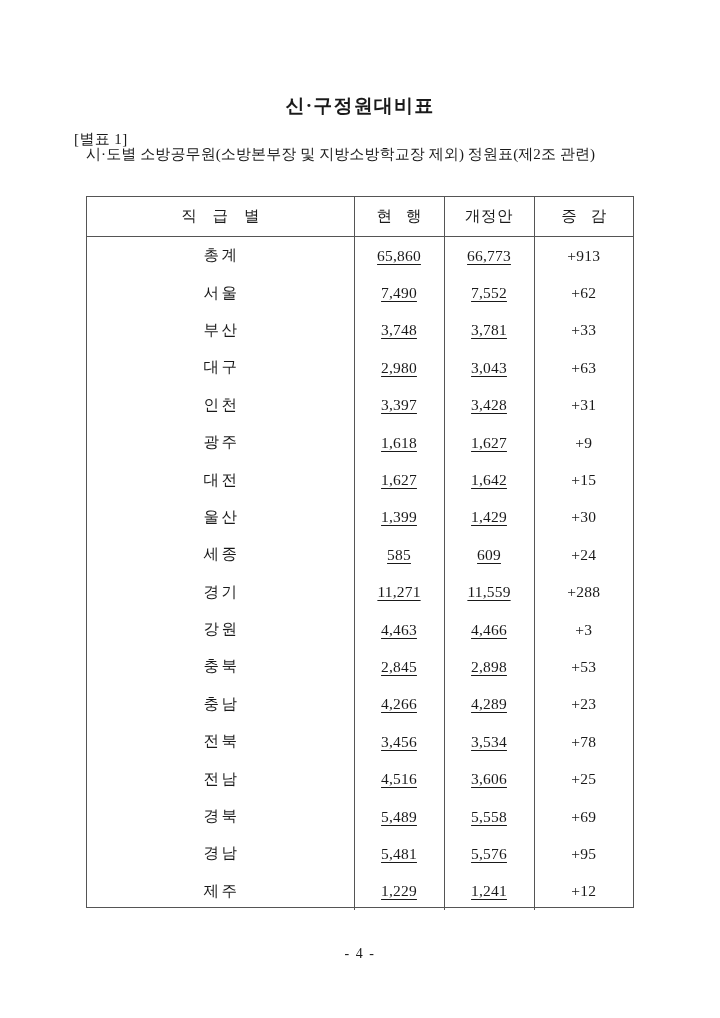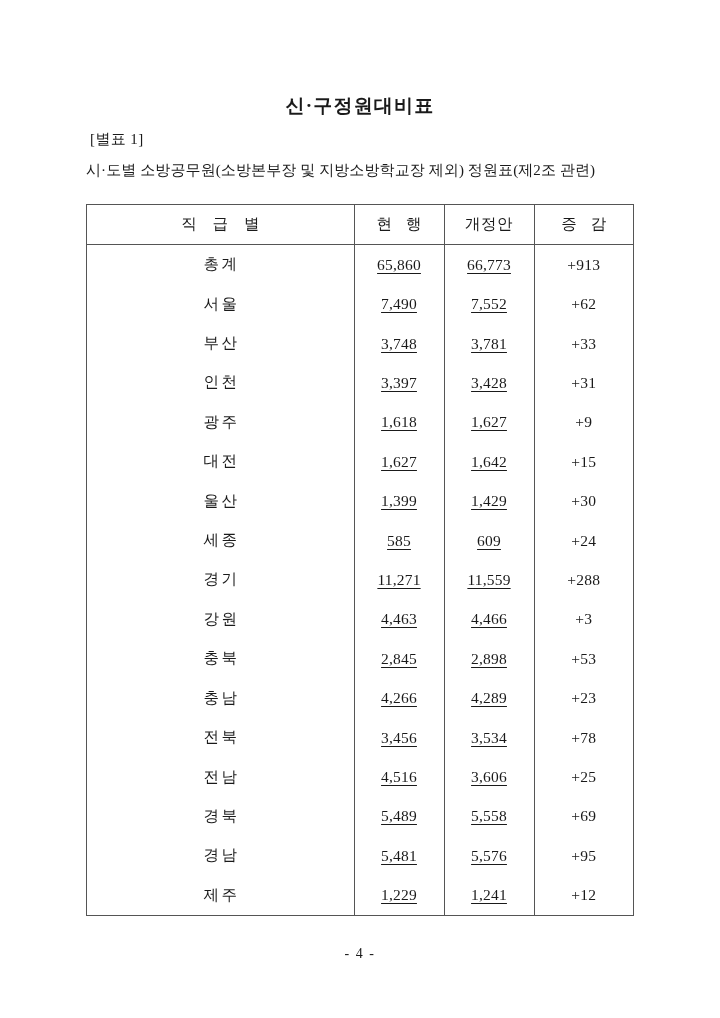--- a/index.html
+++ b/index.html
@@ -34,42 +34,42 @@
     font-size: 19px;
     font-weight: 700;
     letter-spacing: 1.2px;
     white-space: nowrap;
   }
 
   
   .annex-label {
     position: absolute;
     top: 130px;
-    left: 90px;
+    left: 74px;
     font-size: 15px;
     font-weight: 400;
     letter-spacing: 0.4px;
     white-space: nowrap;
   }
 
   
   .doc-subtitle {
     position: absolute;
-    top: 161px;
+    top: 145px;
     left: 86px;
     font-size: 15px;
     font-weight: 400;
     letter-spacing: 0.1px;
     white-space: nowrap;
   }
 
   
   .table-wrap {
     position: absolute;
-    top: 204px;
+    top: 196px;
     left: 86px;
     width: 548px;
     height: 712px;
     box-sizing: border-box;
     border: 1px solid #555555;
   }
 
   table.staff-table {
     width: 100%;
     height: 100%;
@@ -174,20 +174,26 @@
             <td class="num sep"><span class="u">7,552</span></td>
             <td class="diff sep">+62</td>
           </tr>
           <tr>
             <td class="label-cell">부산</td>
             <td class="num sep"><span class="u">3,748</span></td>
             <td class="num sep"><span class="u">3,781</span></td>
             <td class="diff sep">+33</td>
           </tr>
           <tr>
+            <td class="label-cell">대구</td>
+            <td class="num sep"><span class="u">2,980</span></td>
+            <td class="num sep"><span class="u">3,043</span></td>
+            <td class="diff sep">+63</td>
+          </tr>
+          <tr>
             <td class="label-cell">인천</td>
             <td class="num sep"><span class="u">3,397</span></td>
             <td class="num sep"><span class="u">3,428</span></td>
             <td class="diff sep">+31</td>
           </tr>
           <tr>
             <td class="label-cell">광주</td>
             <td class="num sep"><span class="u">1,618</span></td>
             <td class="num sep"><span class="u">1,627</span></td>
             <td class="diff sep">+9</td>

